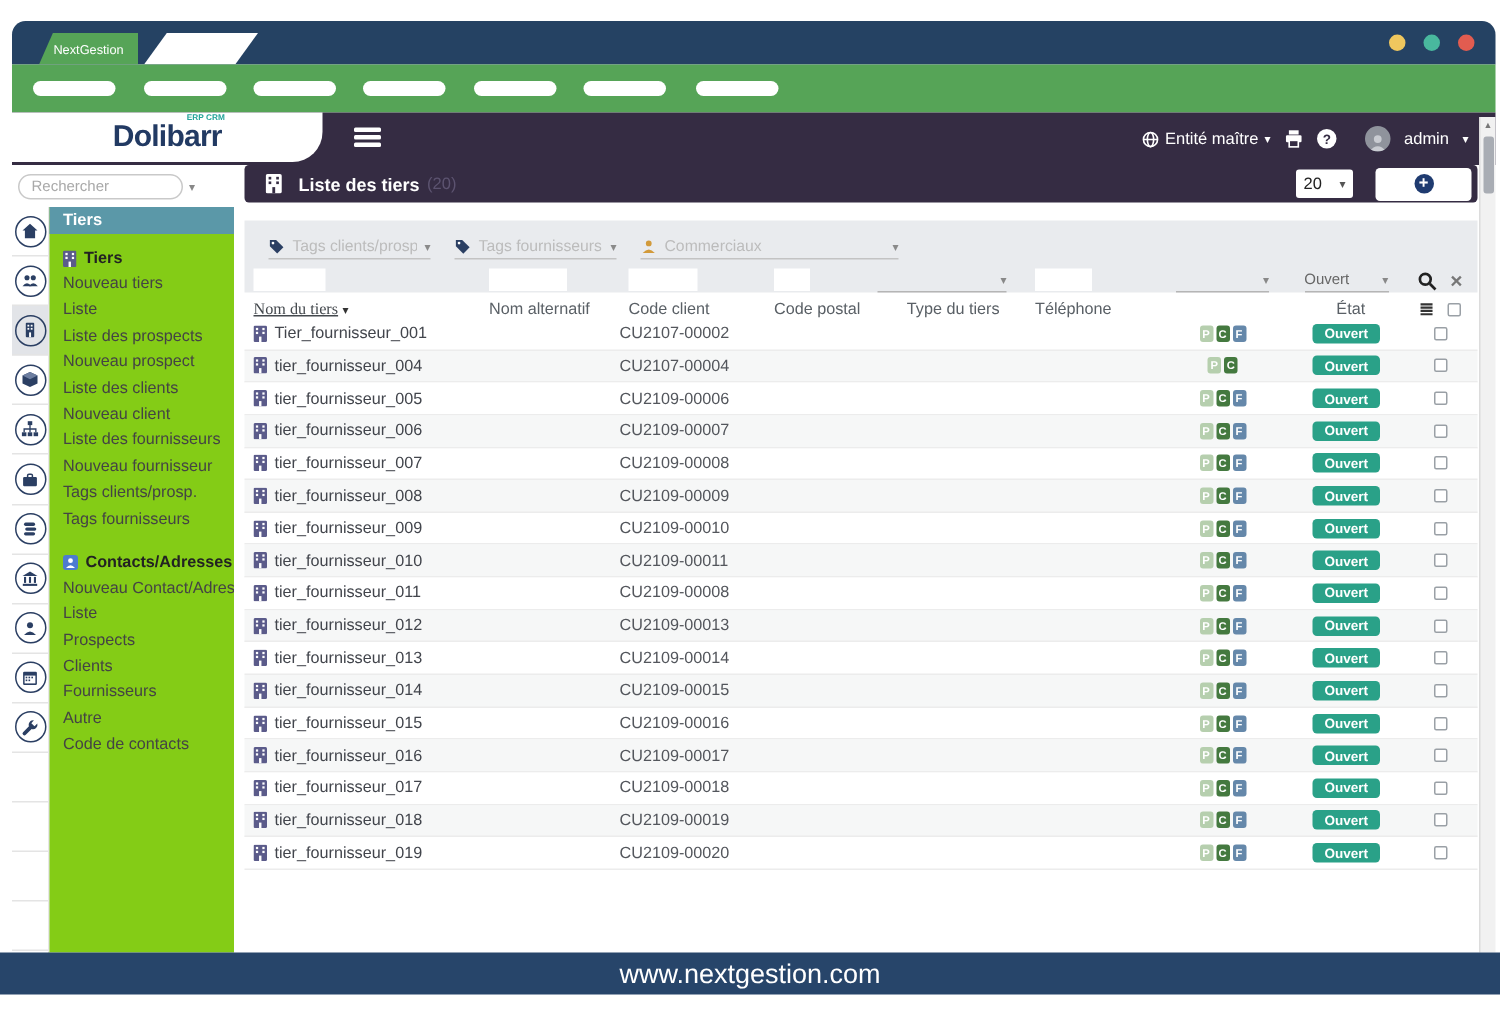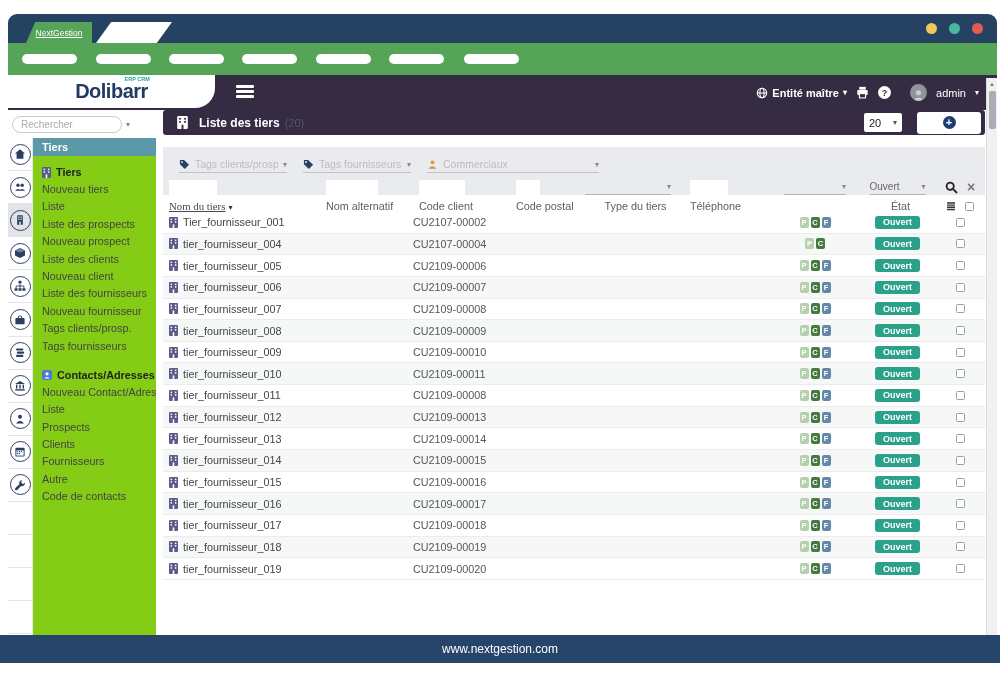--- a/index.html
+++ b/index.html
@@ -5,39 +5,39 @@
   * { margin:0; padding:0; box-sizing:border-box; }
   body { background:#fff; }
   .screen{ position:relative; width:1000px; height:679px; background:#fff; overflow:hidden;
            font-family:"Liberation Sans", sans-serif; }
 
   
   .topbar{ position:absolute; left:8px; top:14px; width:989px; height:29px;
            background:#254263; border-radius:9px 9px 0 0; }
   .brand-tab{ position:absolute; left:18px; top:8px; height:21px; width:66px;
               background:#56a457; color:#fff; font-size:8.5px; display:flex; align-items:center;
-              justify-content:center; clip-path:polygon(14% 0,100% 0,100% 100%,0 100%);text-decoration:underline; }
+              justify-content:center; clip-path:polygon(14% 0,100% 0,100% 100%,0 100%); }
   .ghost-tab{ position:absolute; left:88px; top:8px; height:21px; width:76px; background:#fff;
               clip-path:polygon(20% 0,100% 0,80% 100%,0 100%); }
   .lights{ position:absolute; right:14px; top:9px; display:flex; gap:12px; }
   .light{ width:11px; height:11px; border-radius:50%; }
   .greenbar{ position:absolute; left:8px; top:43px; width:989px; height:32px; background:#56a457; }
   .pill{ position:absolute; top:11px; width:55px; height:10px; background:#fff; border-radius:5px; }
 
   
   .appbar{ position:absolute; left:8px; top:75px; width:989px; height:35px; background:#352c43; }
   .logo-tab{ position:absolute; left:0; top:0; width:207px; height:33px; background:#fff;
              border-radius:0 0 20px 0; display:flex; align-items:center; justify-content:center; }
   .logo{ font-size:20px; font-weight:bold; color:#223a63; letter-spacing:-0.5px; position:relative; }
   .logo sup{ position:absolute; top:-4px; right:-2px; font-size:5.5px; color:#23a39a; letter-spacing:0; font-weight:bold;}
   .burger{ position:absolute; left:228px; top:10px; width:18px; }
   .burger div{ height:2.6px; background:#fff; margin-bottom:2.6px; border-radius:1px;}
   .app-right{ position:absolute; right:18px; top:0; height:35px; display:flex; align-items:center; gap:9px;
               color:#fff; font-size:11px; }
-  .entity{ display:flex; align-items:center; gap:4px; font-weight:bold; }
+  .entity{ display:flex; align-items:center; gap:4px; font-weight:normal; }
   .caret{ font-size:8px; color:inherit; }
   .help-circle{ width:13px; height:13px; border-radius:50%; background:#fff; color:#352c43;
                 font-size:9px; font-weight:bold; display:flex; align-items:center; justify-content:center;}
   .avatar{ width:17px; height:17px; border-radius:50%; background:#8f939c; display:flex;
            align-items:flex-end; justify-content:center; overflow:hidden; margin-left:10px;}
 
   
   .scrollbar{ position:absolute; left:986px; top:78px; width:11px; height:557px; background:#f1f1f1;
               border-left:1px solid #dcdcdc; }
   .sb-arrow{ height:12px; display:flex; align-items:center; justify-content:center; font-size:6px; color:#777; }
@@ -111,21 +111,21 @@
   .status-pill{ background:#2aa188; color:#fff; font-size:9px; font-weight:bold; padding:1.5px 8px;
                 border-radius:3px; }
   .cell-check{ display:flex; justify-content:center;}
   .checkbox{ width:9px; height:9px; border:1px solid #9aa0a6; background:#fff; border-radius:1.5px; cursor:pointer;}
   .loupe{ cursor:pointer; }
   .clear-x{ font-size:14px; font-weight:bold; color:#777; cursor:pointer; line-height:10px;}
   .list-ic{ font-size:12px; color:#333; font-weight:bold; cursor:pointer;}
 
   
   .footer{ position:absolute; left:0; top:635px; width:1000px; height:28px; background:#27456a;
-           color:#fff; font-size:12px; display:flex; align-items:center; justify-content:center;}
+           color:#fff; font-size:18px; display:flex; align-items:center; justify-content:center;}
 </style>
 </head>
 <body>
 
 <div class="screen">
 
   <div class="topbar">
     <div class="brand-tab">
         <span>NextGestion</span>
       </div>

